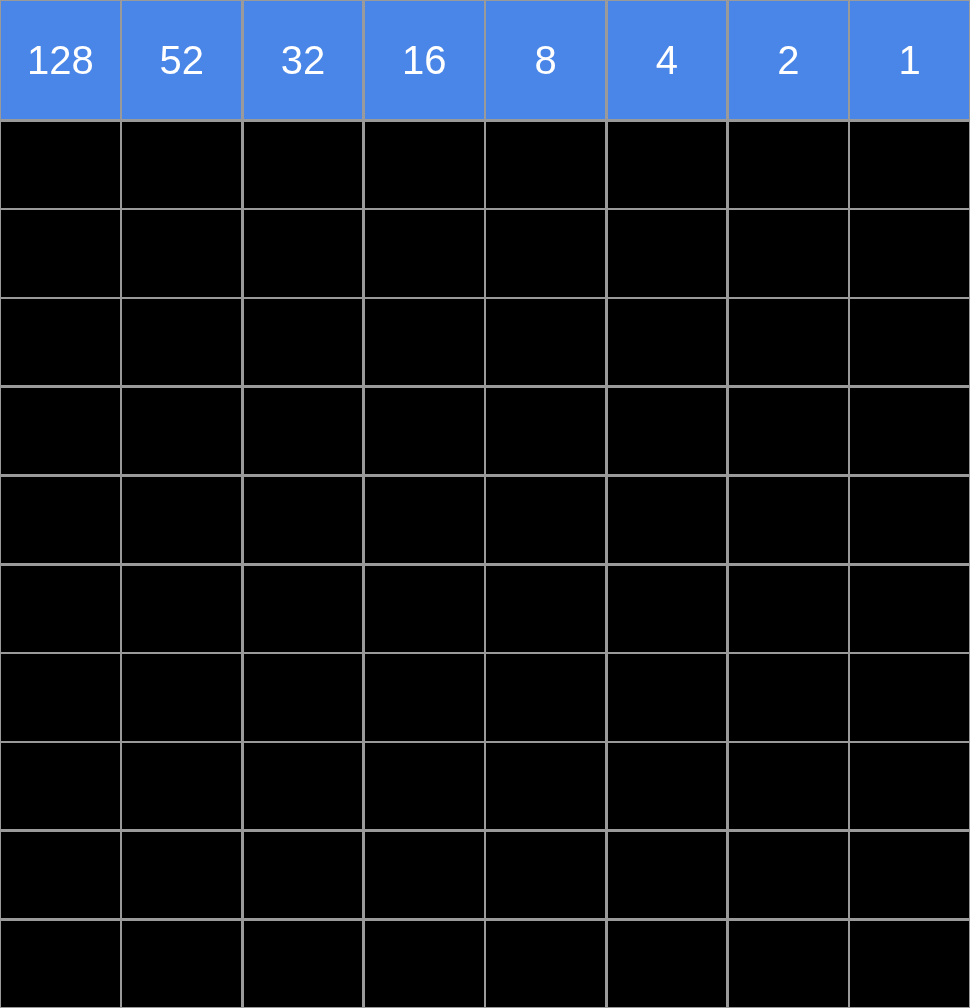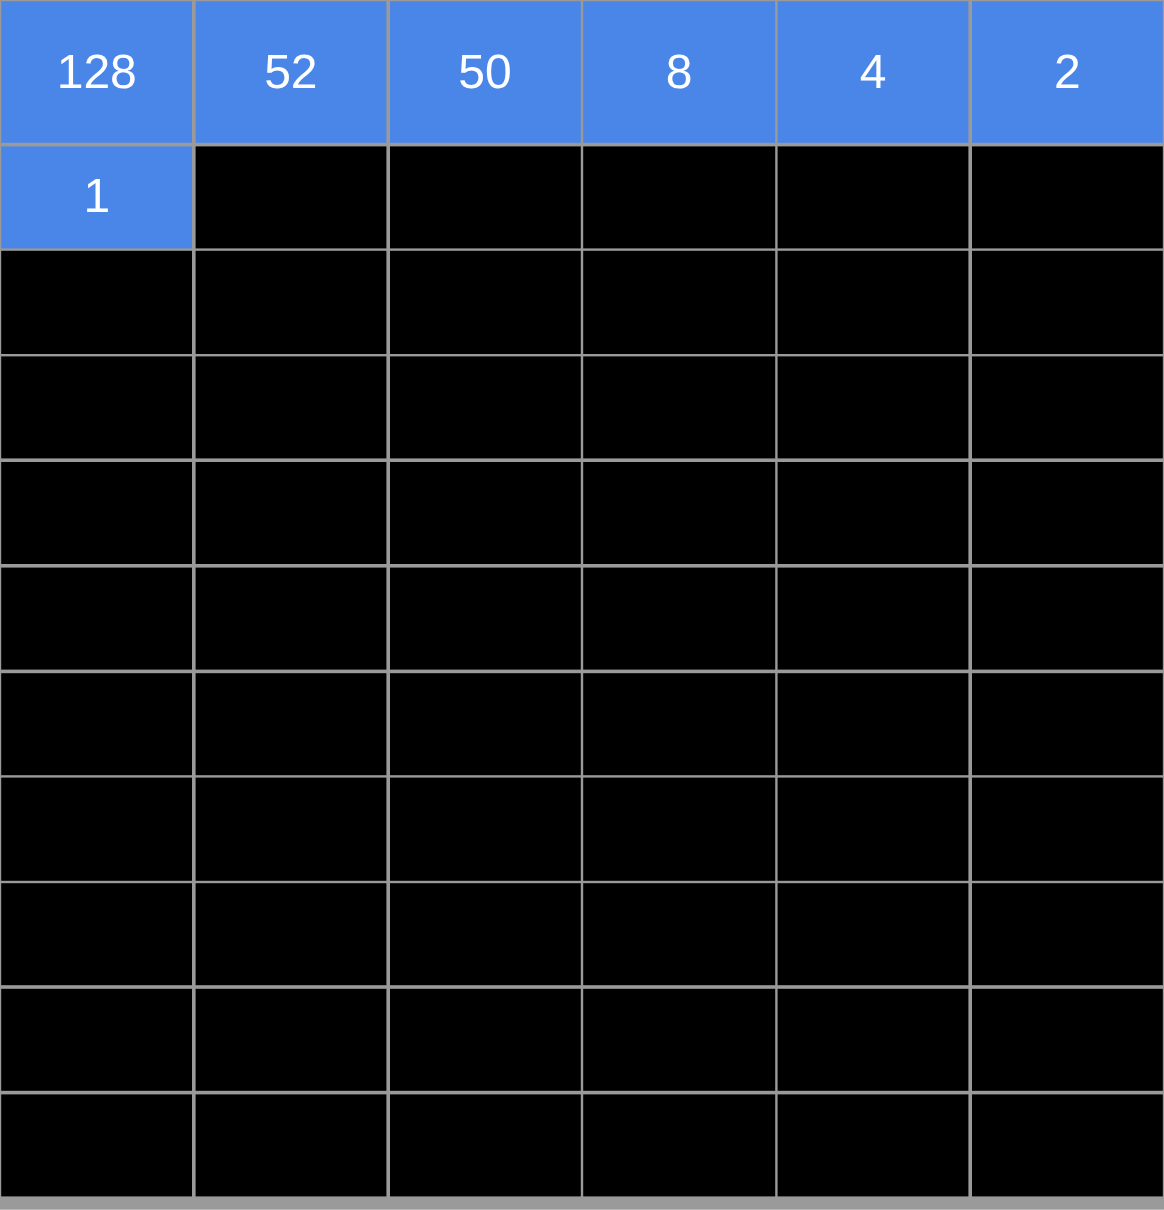--- a/index.html
+++ b/index.html
@@ -7,21 +7,21 @@
     margin: 0;
     padding: 0;
     width: 970px;
     height: 1008px;
     background: #ffffff;
     font-family: Arial, Helvetica, sans-serif;
     overflow: hidden;
   }
   .grid {
     display: grid;
-    grid-template-columns: repeat(6, 1fr);
+    grid-template-columns: repeat(8, 1fr);
     grid-template-rows: 118px repeat(10, 1fr);
     width: 970px;
     height: 1008px;
     border: 1px solid #9a9a9a;
     background: #9a9a9a;
     gap: 2.5px;
   }
   .hdr {
     background: #4a86e8;
     color: #ffffff;
@@ -34,21 +34,22 @@
   .cell {
     background: #000000;
   }
 </style>
 </head>
 <body>
 
 <div class="grid">
   <div class="hdr">128</div>
   <div class="hdr">52</div>
-  <div class="hdr">50</div>
+  <div class="hdr">32</div>
+  <div class="hdr">16</div>
   <div class="hdr">8</div>
   <div class="hdr">4</div>
   <div class="hdr">2</div>
   <div class="hdr">1</div>
 
   <div class="cell"></div>
   <div class="cell"></div>
   <div class="cell"></div>
   <div class="cell"></div>
   <div class="cell"></div>

